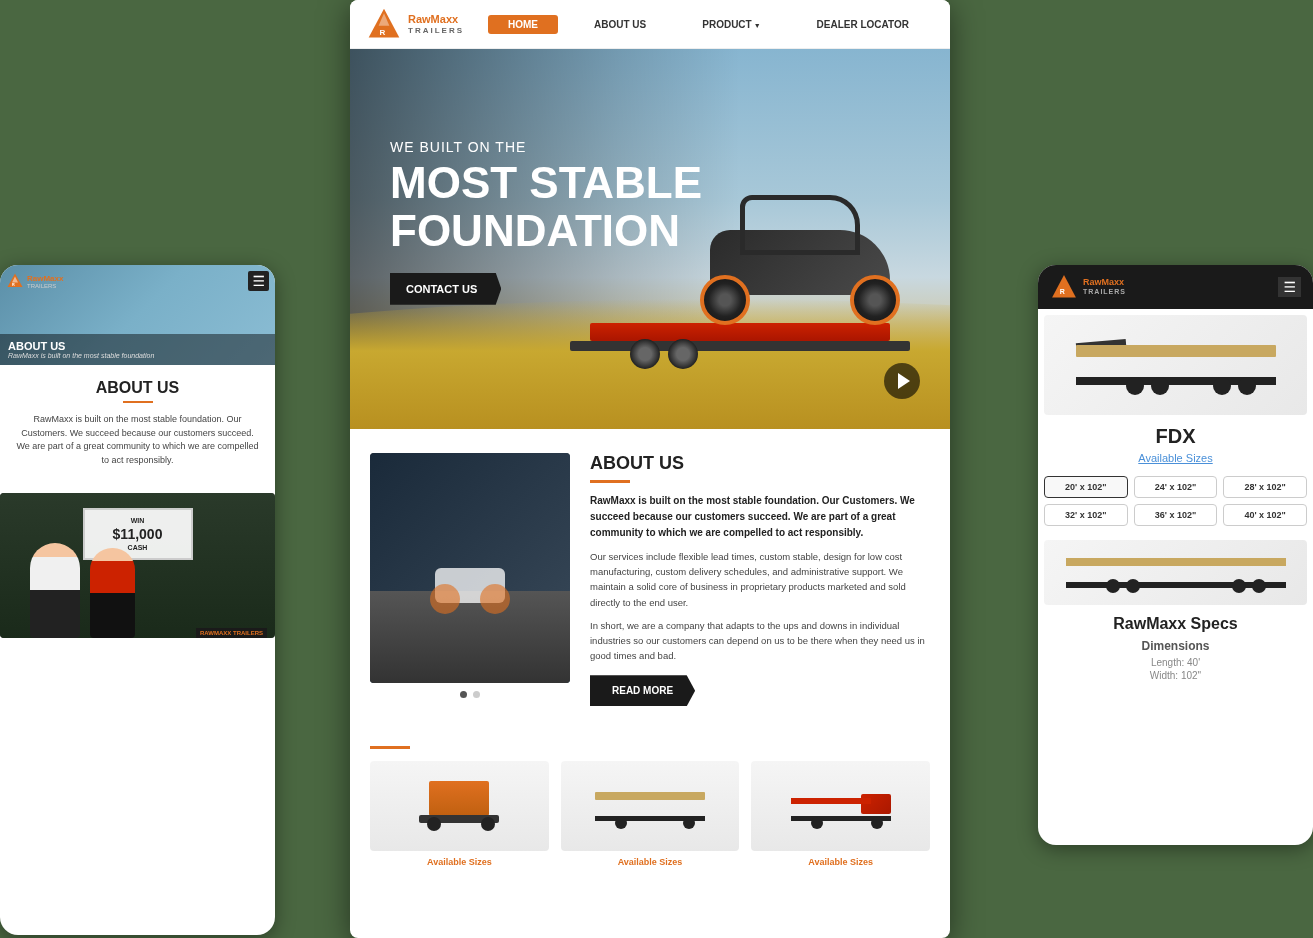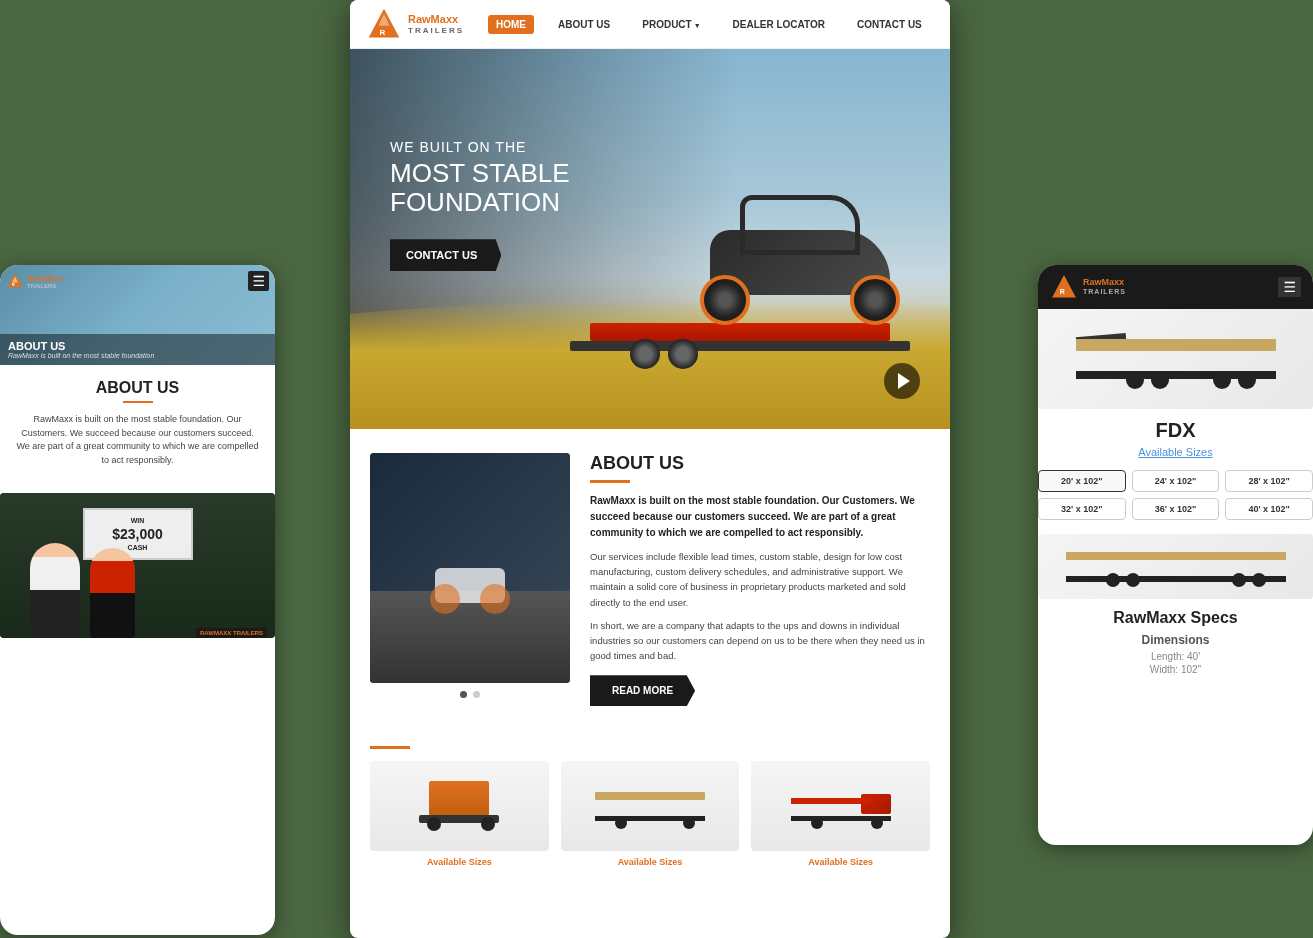--- a/index.html
+++ b/index.html
@@ -164,21 +164,21 @@
       font-size: 11px;
       font-weight: bold;
       color: #222;
       line-height: 1.2;
     }
     .nav-item {
       font-size: 10px;
       font-weight: bold;
       text-transform: uppercase;
       color: #333;
-      padding: 4px 8px;
+      padding: 4px 20px;
       cursor: pointer;
       white-space: nowrap;
     }
     .nav-item.active {
       background: #e07020;
       color: #fff;
       border-radius: 3px;
     }
     .nav-item.has-arrow::after {
       content: ' ▼';
@@ -205,25 +205,25 @@
       color: #fff;
     }
     .hero-subtitle {
       font-size: 14px;
       font-weight: normal;
       text-transform: uppercase;
       letter-spacing: 1px;
       margin-bottom: 4px;
     }
     .hero-title {
-      font-size: 26px;
-      font-weight: 400;
+      font-size: 44px;
+      font-weight: 700;
       text-transform: uppercase;
       line-height: 1.1;
-      margin-bottom: 23px;
+      margin-bottom: 17px;
     }
     .hero-cta-btn {
       background: #1a1a1a;
       color: #fff;
       border: none;
       padding: 10px 24px 10px 16px;
       font-size: 11px;
       font-weight: bold;
       text-transform: uppercase;
       cursor: pointer;
@@ -539,21 +539,21 @@
       font-weight: bold;
       line-height: 1.2;
     }
     .right-hamburger {
       color: #fff;
       font-size: 14px;
       background: #333;
       padding: 2px 5px;
     }
     .right-mobile-body {
-      padding: 0;
+      padding: 6px;
     }
     .fdx-image {
       width: 100%;
       height: 100px;
       background: linear-gradient(135deg, #f5f5f5 0%, #e8e8e8 100%);
       border-radius: 4px;
       display: flex;
       align-items: center;
       justify-content: center;
       margin-bottom: 10px;
@@ -761,21 +761,21 @@
   <div class="mobile-left-body">
     <div class="mobile-section-title">ABOUT US</div>
     <div class="orange-underline"></div>
     <div class="mobile-about-text">RawMaxx is built on the most stable foundation. Our Customers. We succeed because our customers succeed. We are part of a great community to which we are compelled to act responsibly.</div>
   </div>
   <div class="mobile-left-photo1">
     <div style="position:absolute;inset:0;background:linear-gradient(180deg,#2a3a2a 0%,#1a2a1a 100%);"></div>
 
     <div style="position:absolute;top:15px;left:50%;transform:translateX(-50%);width:110px;background:rgba(255,255,255,0.92);border:2px solid #ccc;padding:6px;text-align:center;font-size:7px;font-weight:bold;color:#222;line-height:1.3;">
       <div>WIN</div>
-      <div style="font-size:14px;color:#222;">$23,000</div>
+      <div style="font-size:14px;color:#222;">$11,000</div>
       <div>CASH</div>
     </div>
 
     <div style="position:absolute;bottom:0;left:30px;width:50px;height:95px;background:linear-gradient(180deg,#f5c5a0 0% 15%,#f0f0f0 15% 50%,#222 50% 100%);border-radius:25px 25px 4px 4px;"></div>
     <div style="position:absolute;bottom:0;left:90px;width:45px;height:90px;background:linear-gradient(180deg,#f5c5a0 0% 15%,#cc2200 15% 50%,#111 50% 100%);border-radius:22px 22px 4px 4px;"></div>
     <div style="position:absolute;bottom:0;right:8px;background:#1a1a1a;color:#e07020;font-size:6px;font-weight:bold;padding:2px 4px;">RAWMAXX TRAILERS</div>
   </div>
 </div>
 
 <div class="browser-center">

